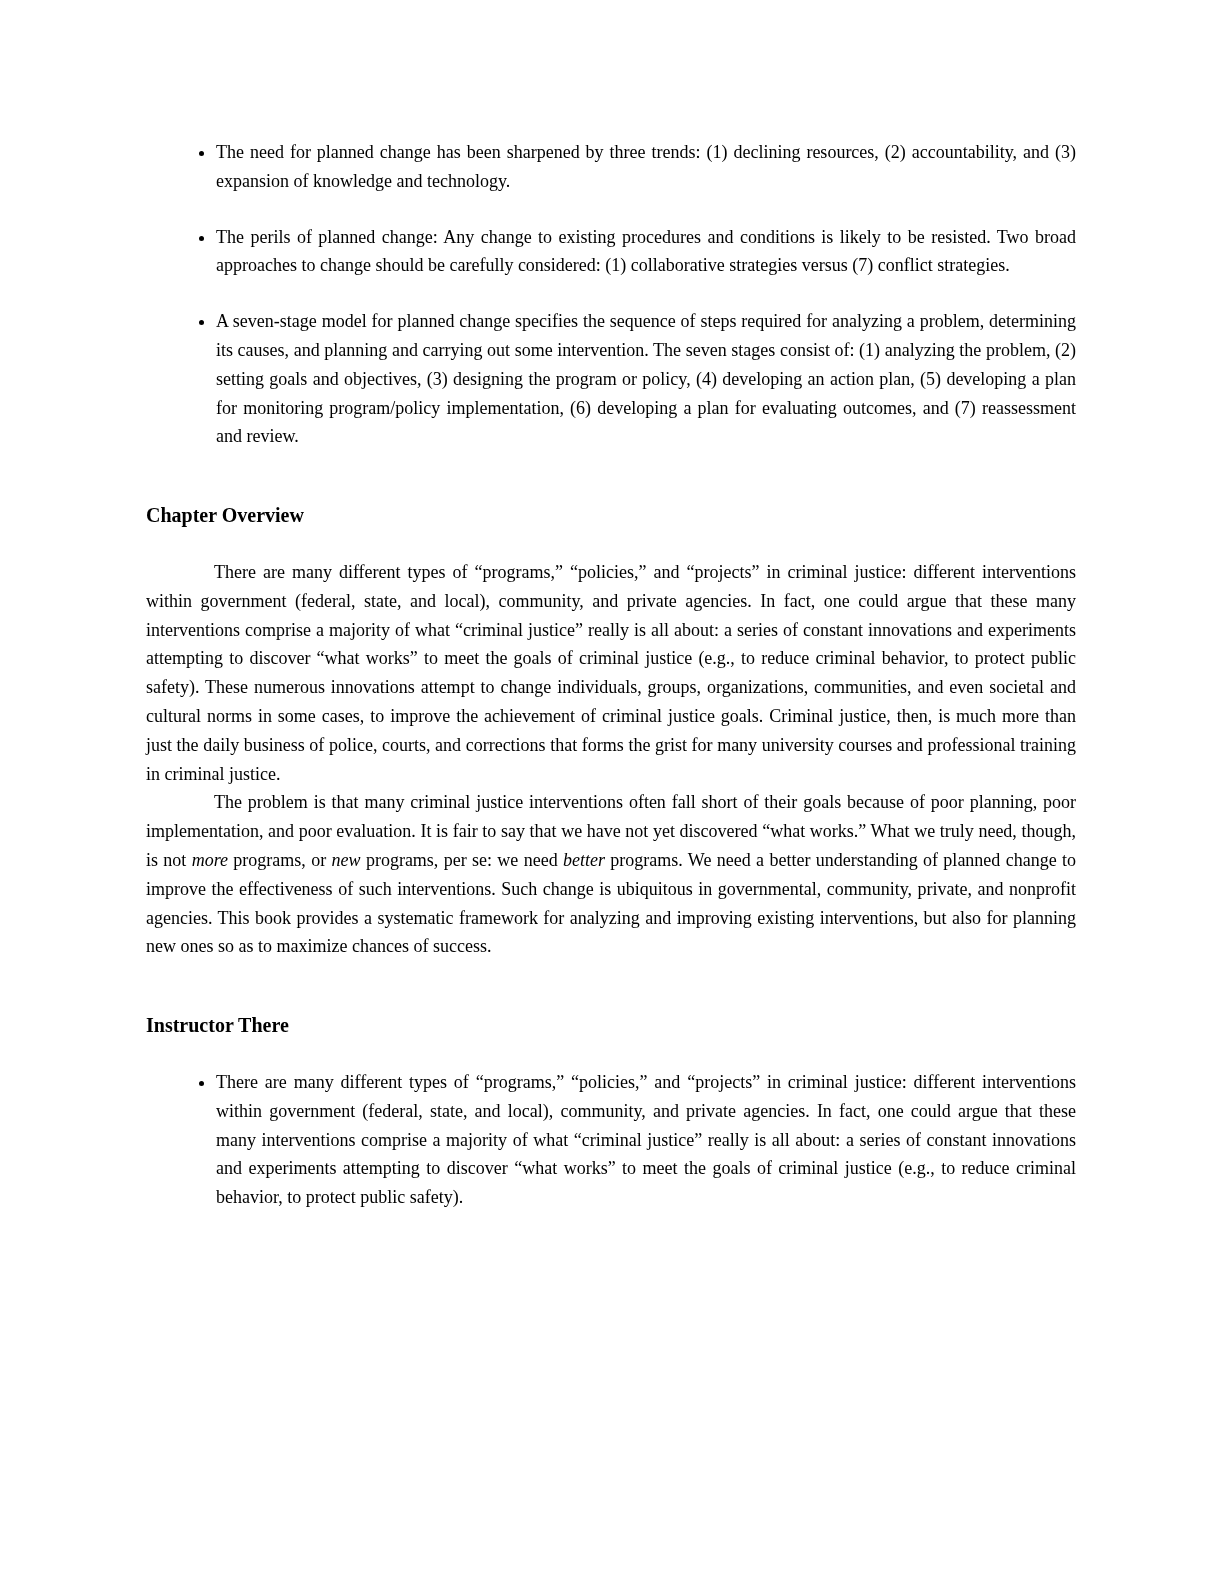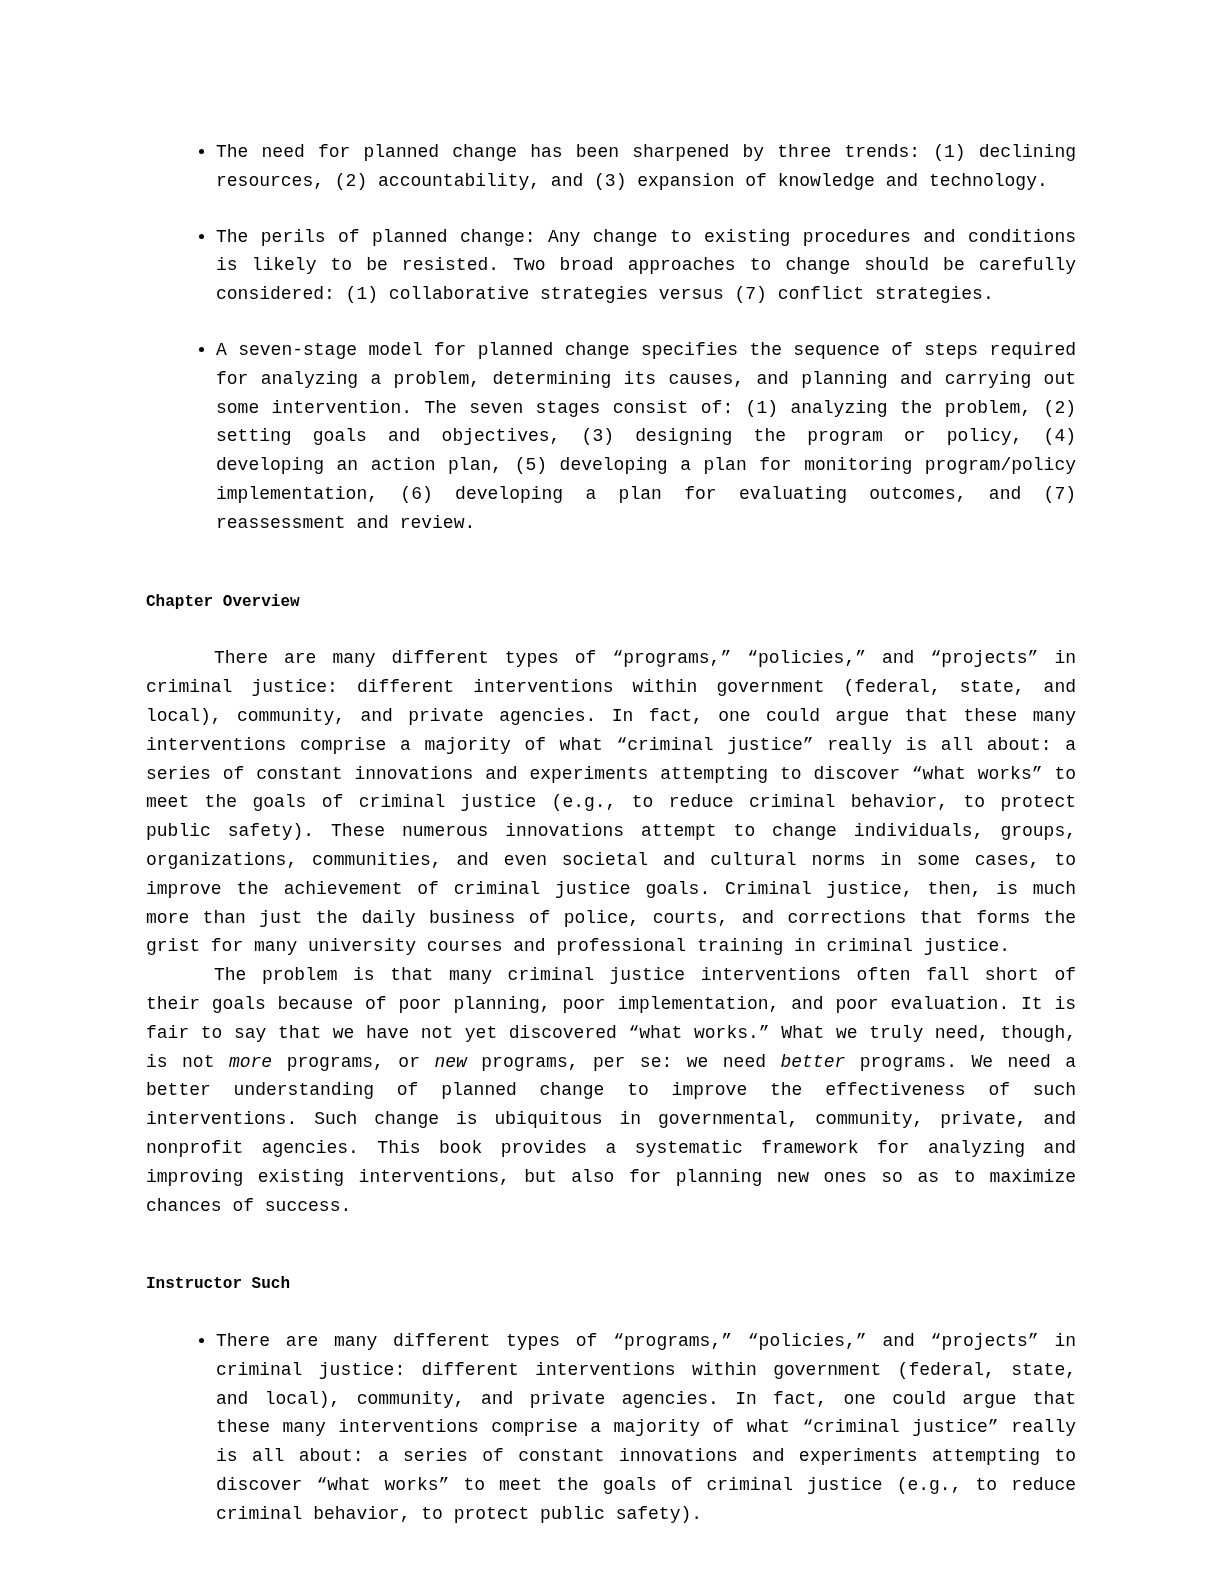--- a/index.html
+++ b/index.html
@@ -8,39 +8,39 @@
     background: #ffffff;
   }
   .page {
     position: relative;
     width: 1224px;
     height: 1584px;
     margin: 0 auto;
     background: #ffffff;
     box-sizing: border-box;
     padding: 138px 148px 0 146px;
-    font-family: Liberation Mono, monospace;
+    font-family: Liberation Serif, serif;
     font-size: 18px;
     line-height: 28.8px;
     color: #000000;
   }
   ul.bullet-list {
     margin: 0;
     padding: 0 0 0 70px;
     list-style: disc outside;
   }
   ul.bullet-list li {
     text-align: justify;
     margin: 0 0 27px 0;
   }
   ul.bullet-list li:last-child {
     margin-bottom: 0;
   }
   h2.section-heading {
-    font-size: 16px;
+    font-size: 20px;
     line-height: 28.8px;
     font-weight: bold;
     text-align: left;
     margin: 50px 0 28px 0;
   }
   p.body-para {
     margin: 0;
     text-align: justify;
     text-indent: 68px;
   }
@@ -64,21 +64,21 @@
       <span>A seven-stage model for planned change specifies the sequence of steps required for analyzing a problem, determining its causes, and planning and carrying out some intervention. The seven stages consist of: (1) analyzing the problem, (2) setting goals and objectives, (3) designing the program or policy, (4) developing an action plan, (5) developing a plan for monitoring program/policy implementation, (6) developing a plan for evaluating outcomes, and (7) reassessment and review.</span>
     </li>
   </ul>
 
   <h2 class="section-heading">Chapter Overview</h2>
 
   <p class="body-para">There are many different types of “programs,” “policies,” and “projects” in criminal justice: different interventions within government (federal, state, and local), community, and private agencies. In fact, one could argue that these many interventions comprise a majority of what “criminal justice” really is all about: a series of constant innovations and experiments attempting to discover “what works” to meet the goals of criminal justice (e.g., to reduce criminal behavior, to protect public safety). These numerous innovations attempt to change individuals, groups, organizations, communities, and even societal and cultural norms in some cases, to improve the achievement of criminal justice goals. Criminal justice, then, is much more than just the daily business of police, courts, and corrections that forms the grist for many university courses and professional training in criminal justice.</p>
 
   <p class="body-para"><span>The problem is that many criminal justice interventions often fall short of their goals because of poor planning, poor implementation, and poor evaluation. It is fair to say that we have not yet discovered “what works.” What we truly need, though, is not </span><em class="it">more</em><span> programs, or </span><em class="it">new</em><span> programs, per se: we need </span><em class="it">better</em><span> programs. We need a better understanding of planned change to improve the effectiveness of such interventions. Such change is ubiquitous in governmental, community, private, and nonprofit agencies. This book provides a systematic framework for analyzing and improving existing interventions, but also for planning new ones so as to maximize chances of success.</span></p>
 
-  <h2 class="section-heading">Instructor Such</h2>
+  <h2 class="section-heading">Instructor There</h2>
 
   <ul class="bullet-list">
     <li>
       <span>There are many different types of “programs,” “policies,” and “projects” in criminal justice: different interventions within government (federal, state, and local), community, and private agencies. In fact, one could argue that these many interventions comprise a majority of what “criminal justice” really is all about: a series of constant innovations and experiments attempting to discover “what works” to meet the goals of criminal justice (e.g., to reduce criminal behavior, to protect public safety).</span>
     </li>
   </ul>
 
 </div>
 
 </body></html>

